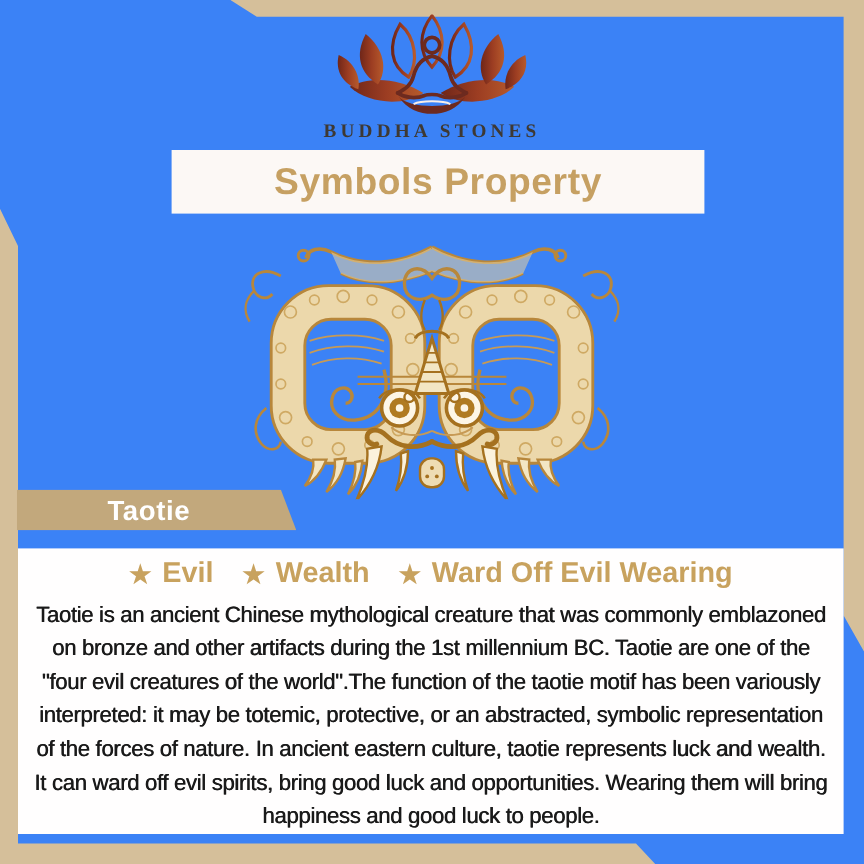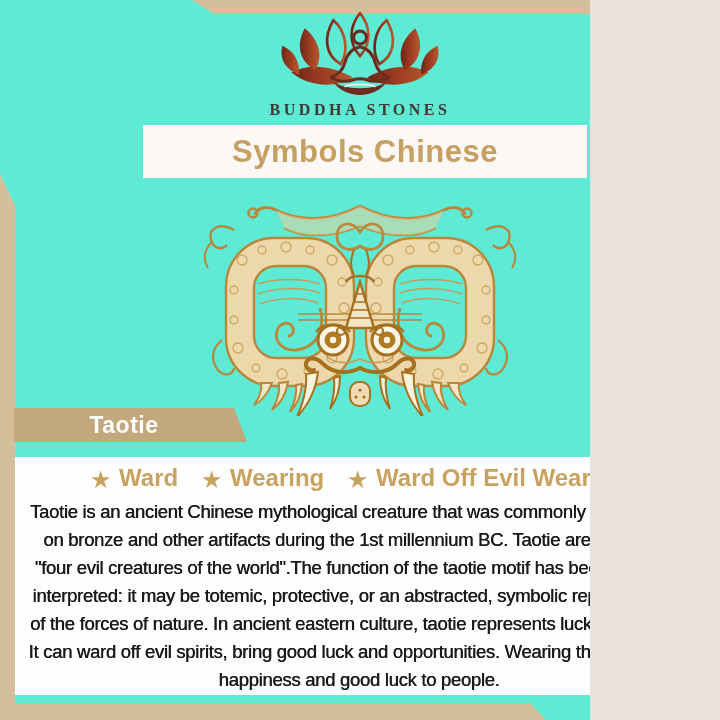--- a/index.html
+++ b/index.html
@@ -1,18 +1,18 @@
 <!DOCTYPE html>
 <html><head>
 <meta charset="utf-8">
 <style>
   html,body{margin:0;padding:0;background:#e9e2dc;}
   .canvas{
-    position:relative;width:590px;height:720px;overflow:hidden;
-    background:#5eead4;font-family:"Liberation Sans",sans-serif;
+    position:relative;width:720px;height:720px;overflow:hidden;
+    background:#3b82f6;font-family:"Liberation Sans",sans-serif;
   }
   
   .frame{position:absolute;inset:0;pointer-events:none;}
   .frame-tr{background:#d5bf9a;clip-path:polygon(192px 0,720px 0,720px 543px,703px 513px,703px 14px,214px 14px);}
   .frame-bl{background:#d5bf9a;clip-path:polygon(0 174px,15px 205px,15px 703px,530px 703px,546px 720px,0 720px);}
   
   .logo-wrap{position:absolute;top:12px;left:0;width:720px;text-align:center;}
   .logo-wrap svg{display:block;margin:0 auto;}
   .brand-name{
     margin-top:1px;font-family:"Liberation Serif",serif;font-size:16px;
@@ -87,21 +87,21 @@
         <path d="M85,34 C94,36 98,42 100,50 C102,58 107,61 113,64"></path>
         <path d="M57,64 C63,68 72,69 79,66 C81,65 89,65 91,66 C98,69 107,68 113,64"></path>
       </g>
       <path d="M58,67 C66,77 104,77 112,67 C106,77 95,81 85,81 C75,81 64,77 58,67 Z" fill="#6d2a1f"></path>
       <path d="M70,73 C76,70 94,70 100,73" fill="none" stroke="#f7eee9" stroke-width="1.6"></path>
     </svg>
     <div class="brand-name">BUDDHA STONES</div>
   </div>
 
   <div class="title-strip">
-    <span class="title-text">Symbols Chinese</span>
+    <span class="title-text">Symbols Property</span>
   </div>
 
   <div class="illustration">
     <svg viewBox="0 0 320 226" aria-hidden="true">
       <defs>
         <g id="tt-half" fill="none" stroke="#b8873b">
 
           <rect x="40" y="62" width="100" height="120" rx="36" stroke="#ecd8ab" stroke-width="28"></rect>
           <rect x="26" y="48" width="128" height="148" rx="48" stroke="#b8873b" stroke-width="2.4"></rect>
           <rect x="54" y="76" width="72" height="92" rx="22" stroke="#b8873b" stroke-width="2.4"></rect>
@@ -180,25 +180,25 @@
   </div>
 
   <div class="taotie-banner">
     <span class="label">Taotie</span>
   </div>
 
   <div class="panel">
     <div class="benefits">
       <span class="benefit">
         <span class="star">★</span>
-        <span>Ward</span>
+        <span>Evil</span>
       </span>
       <span class="benefit">
         <span class="star">★</span>
-        <span>Wearing</span>
+        <span>Wealth</span>
       </span>
       <span class="benefit">
         <span class="star">★</span>
         <span>Ward Off Evil Wearing</span>
       </span>
     </div>
     <div class="desc">Taotie is an ancient Chinese mythological creature that was commonly emblazoned on bronze and other artifacts during the 1st millennium BC. Taotie are one of the "four evil creatures of the world".The function of the taotie motif has been variously interpreted: it may be totemic, protective, or an abstracted, symbolic representation of the forces of nature. In ancient eastern culture, taotie represents luck and wealth. It can ward off evil spirits, bring good luck and opportunities. Wearing them will bring happiness and good luck to people.</div>
   </div>
 
 </div>

